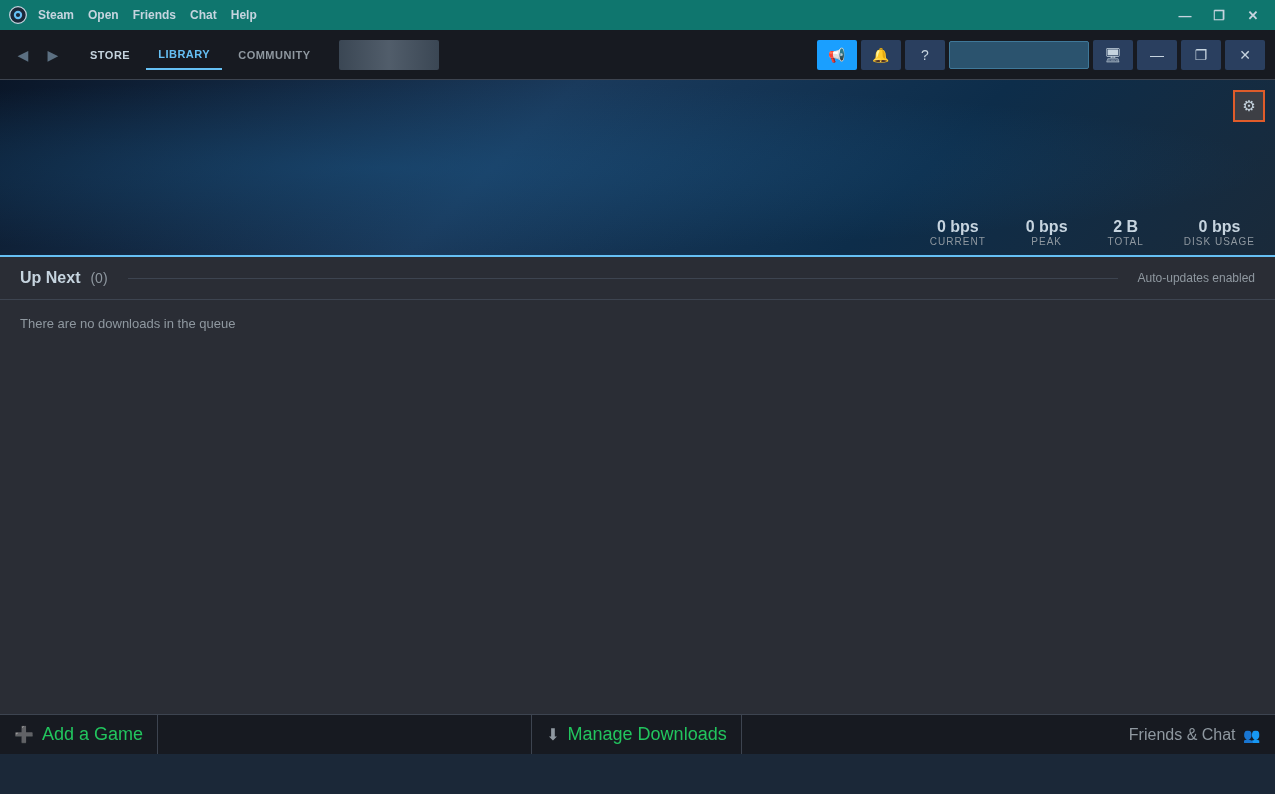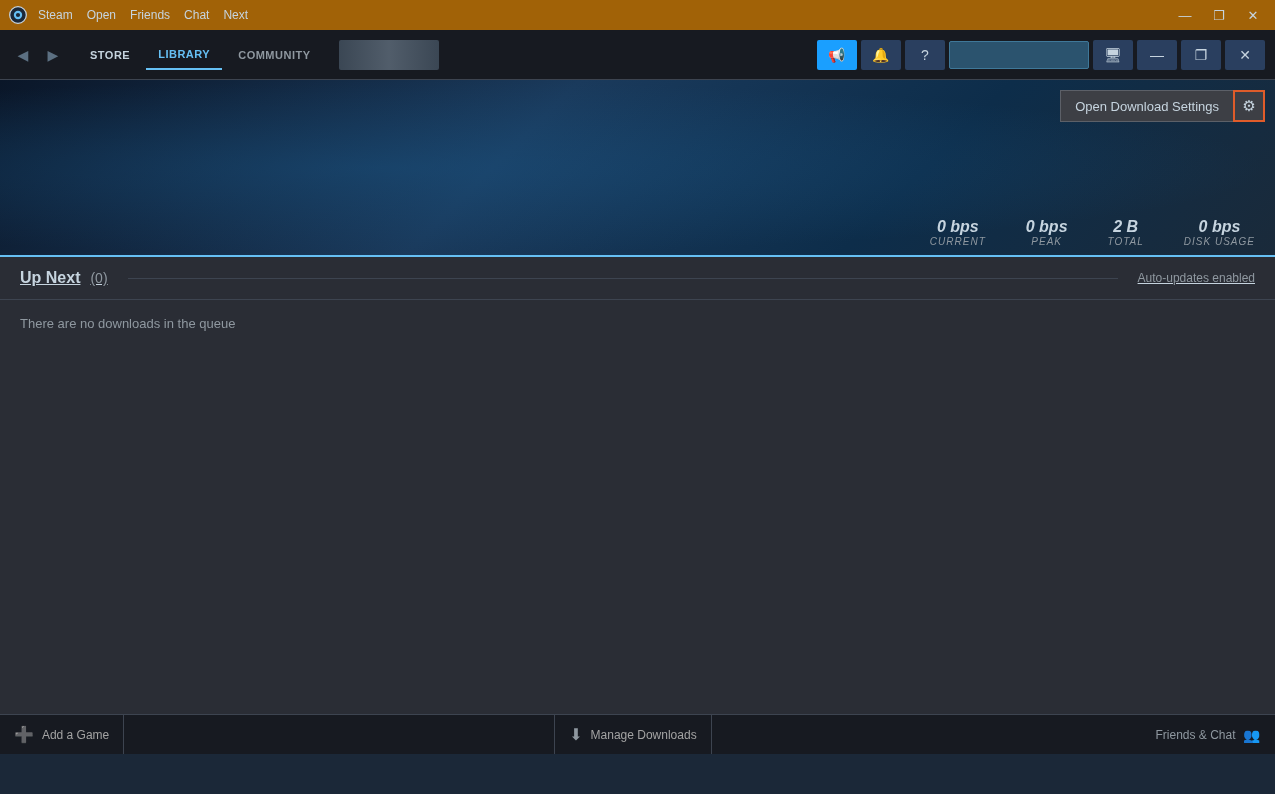--- a/index.html
+++ b/index.html
@@ -11,23 +11,24 @@
       color: #c6d4df;
       overflow: hidden;
       user-select: none;
     }
 
     
     .title-bar {
       display: flex;
       align-items: center;
       justify-content: space-between;
-      background: #a16207;
+      background: #0f766e;
       height: 30px;
       padding: 0 8px;
+      font-weight: bold;
     }
     .title-bar-left {
       display: flex;
       align-items: center;
       gap: 10px;
     }
     .steam-logo {
       width: 20px;
       height: 20px;
     }
@@ -175,21 +176,20 @@
       bottom: 0;
       right: 20px;
       display: flex;
       flex-direction: column;
       align-items: flex-end;
     }
     .stats-row {
       display: flex;
       gap: 40px;
       padding-bottom: 8px;
-      font-style: italic;
     }
     .stat-item {
       text-align: center;
     }
     .stat-value {
       font-size: 16px;
       font-weight: bold;
       color: #c6d4df;
     }
     .stat-label {
@@ -270,21 +270,20 @@
       flex: 1;
       padding: 0;
       border-top: 2px solid #66c0f4;
     }
     .up-next-header {
       display: flex;
       align-items: center;
       padding: 12px 20px;
       border-bottom: 1px solid #3d4450;
       gap: 10px;
-      text-decoration: underline;
     }
     .up-next-title {
       font-size: 16px;
       font-weight: bold;
       color: #c6d4df;
     }
     .up-next-count {
       font-size: 14px;
       color: #8f98a0;
     }
@@ -323,22 +322,22 @@
       gap: 8px;
       cursor: pointer;
       height: 100%;
       border-right: 1px solid #3d4450;
     }
     .bottom-left-icon {
       font-size: 16px;
       color: #8f98a0;
     }
     .bottom-left-text {
-      font-size: 12px;
-      color: #a3a3a3;
+      font-size: 18px;
+      color: #22c55e;
     }
     .bottom-center {
       display: flex;
       align-items: center;
       padding: 0 14px;
       gap: 8px;
       cursor: pointer;
       height: 100%;
       margin-left: auto;
       margin-right: auto;
@@ -347,21 +346,21 @@
     }
     .bottom-right {
       display: flex;
       align-items: center;
       padding: 0 14px;
       gap: 8px;
       cursor: pointer;
       height: 100%;
     }
     .bottom-right-text {
-      font-size: 12px;
+      font-size: 16px;
       color: #8f98a0;
     }
     .bottom-right-icon {
       font-size: 14px;
       color: #8f98a0;
     }
   </style>
 </head>
 <body>
 
@@ -371,21 +370,21 @@
     <svg class="steam-logo" viewBox="0 0 24 24" fill="#c6d4df">
       <circle cx="12" cy="12" r="10" fill="#1b2838" stroke="#c6d4df" stroke-width="1.5"></circle>
       <circle cx="12" cy="12" r="5" fill="#66c0f4"></circle>
       <circle cx="12" cy="12" r="2.5" fill="#1b2838"></circle>
     </svg>
     <div class="title-bar-menu">
       <span>Steam</span>
       <span>Open</span>
       <span>Friends</span>
       <span>Chat</span>
-      <span>Next</span>
+      <span>Help</span>
     </div>
   </div>
   <div class="title-bar-controls">
     <div class="title-bar-btn">—</div>
     <div class="title-bar-btn">❐</div>
     <div class="title-bar-btn close">✕</div>
   </div>
 </div>
 
 <div class="nav-bar">
@@ -411,21 +410,20 @@
     <button class="toolbar-btn">❐</button>
     <button class="toolbar-btn close">✕</button>
   </div>
 </div>
 
 <div class="main-content">
 
   <div class="hero-banner">
 
     <div class="download-settings-area">
-      <button class="open-download-btn">Open Download Settings</button>
       <button class="settings-gear-btn">
         <span>⚙</span>
       </button>
     </div>
 
     <div class="stats-area">
       <div class="stats-row">
         <div class="stat-item">
           <div class="stat-value">0 bps</div>
           <div class="stat-label">CURRENT</div>

